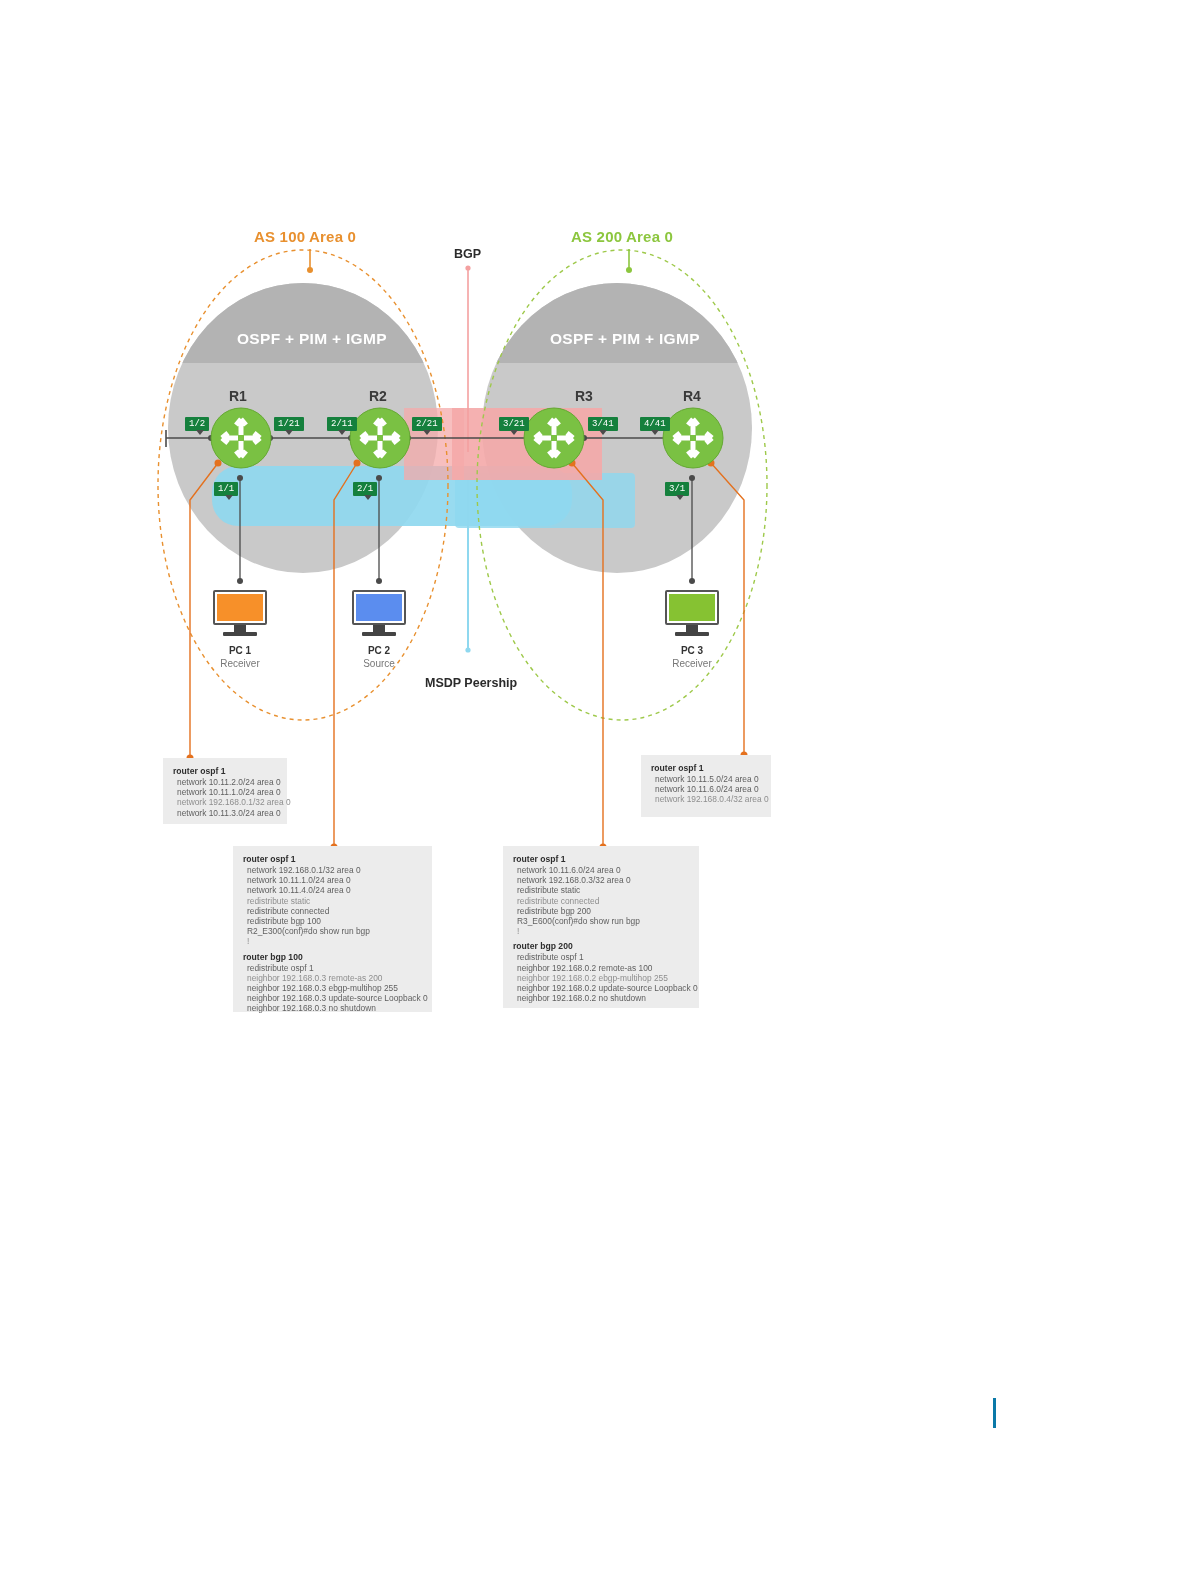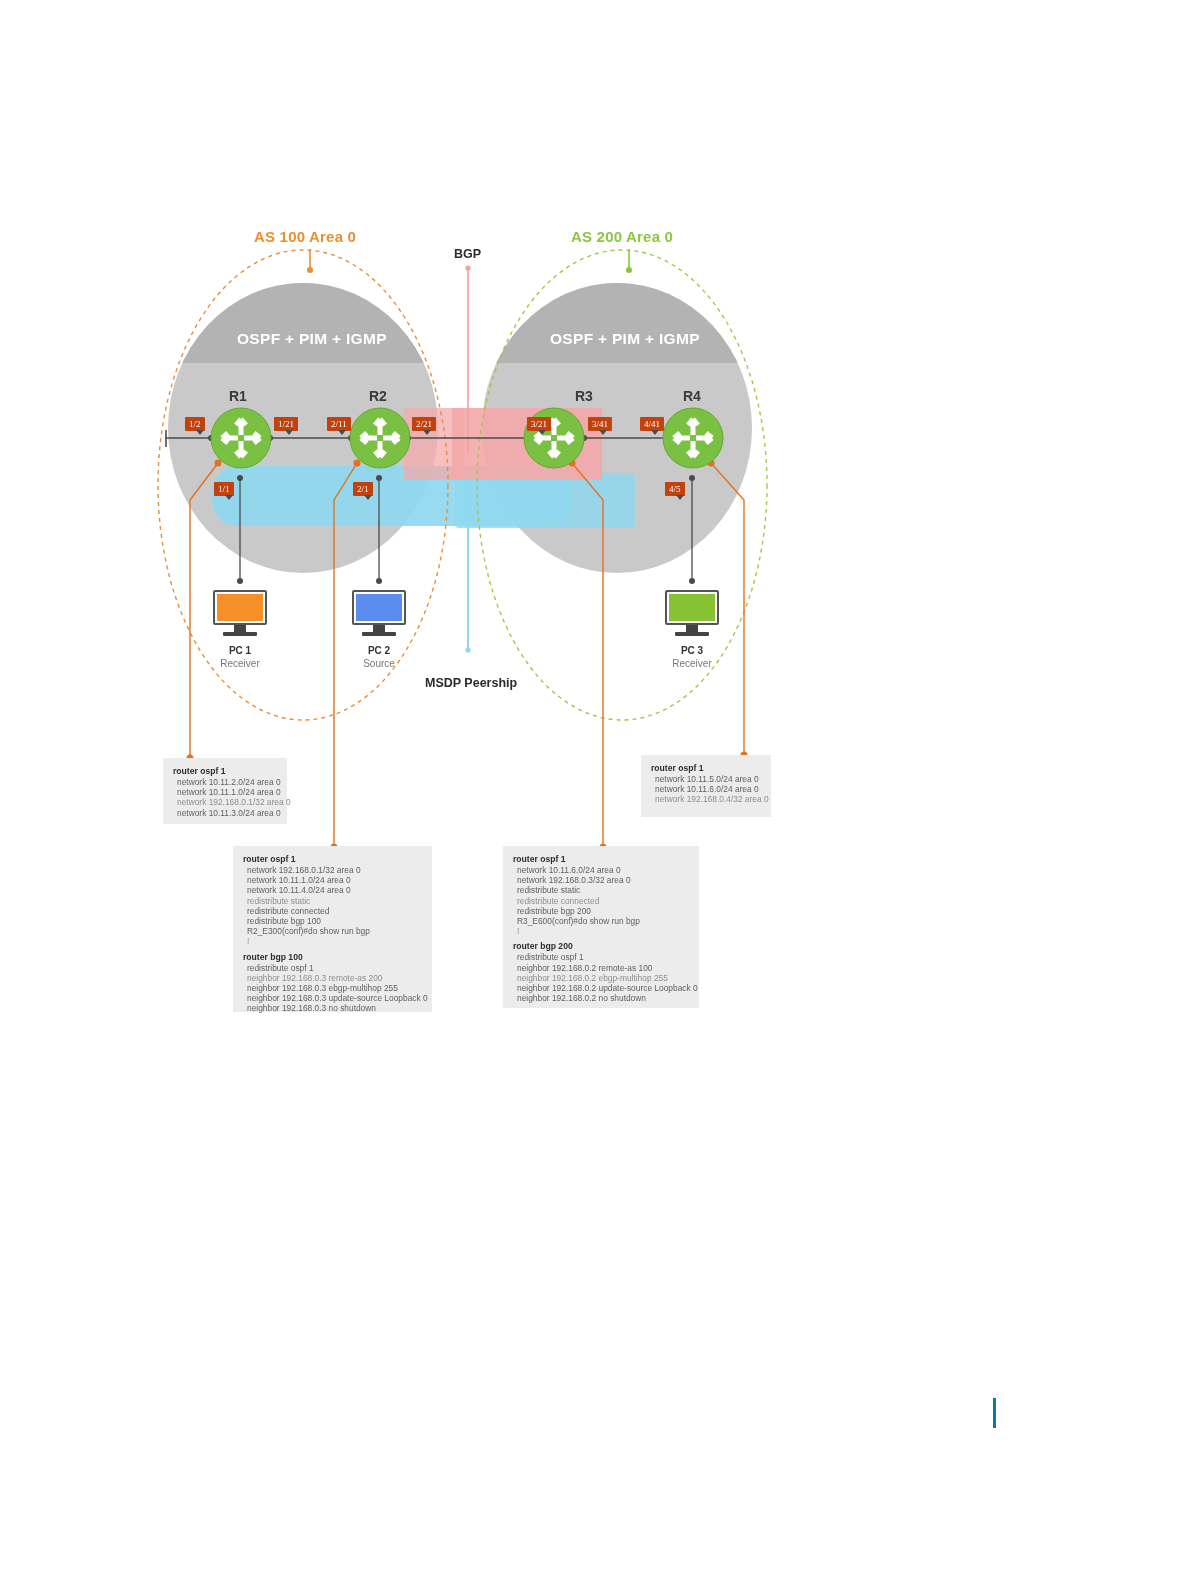--- a/index.html
+++ b/index.html
@@ -9,22 +9,22 @@
 
   .as-title{position:absolute;font-weight:bold;font-size:15px;letter-spacing:.2px;white-space:nowrap;}
   .as-title.left{color:#e8902f;}
   .as-title.right{color:#8cc63e;}
   .bgp-title{position:absolute;font-size:12.5px;font-weight:bold;color:#2b2b2b;white-space:nowrap;}
   .msdp-title{position:absolute;font-size:12.5px;font-weight:bold;color:#2b2b2b;white-space:nowrap;}
 
   .ospf-label{position:absolute;color:#ffffff;font-size:15.5px;font-weight:bold;white-space:nowrap;letter-spacing:.3px;}
   .router-name{position:absolute;color:#3a3a3a;font-size:14px;font-weight:bold;white-space:nowrap;}
 
-  .port{position:absolute;background:#c2410c;color:#ffffff;font-size:9px;line-height:12px;
-        padding:1px 4px 1px 4px;border-radius:1px;white-space:nowrap;font-family:Liberation Serif, serif;}
+  .port{position:absolute;background:#15803d;color:#ffffff;font-size:9px;line-height:12px;
+        padding:1px 4px 1px 4px;border-radius:1px;white-space:nowrap;font-family:Liberation Mono, monospace;}
   .port .tail{position:absolute;left:11px;bottom:-4px;width:0;height:0;
         border-left:4px solid transparent;border-right:4px solid transparent;border-top:5px solid #4b4b4b;}
 
   .pc{position:absolute;}
   .pc .screen{width:54px;height:35px;border:2px solid #555;border-radius:2px;box-sizing:border-box;background:#fff;}
   .pc .inner{width:100%;height:100%;border:2px solid #fff;box-sizing:border-box;}
   .pc .neck{width:12px;height:7px;background:#444;margin:0 auto;}
   .pc .base{width:34px;height:4px;background:#444;margin:0 auto;border-radius:1px;}
   .pc-name{position:absolute;font-size:10px;font-weight:bold;color:#333;text-align:center;white-space:nowrap;}
   .pc-role{position:absolute;font-size:10px;color:#777;text-align:center;white-space:nowrap;}
@@ -170,33 +170,33 @@
   <div class="router-name" style="left:683px;top:388px;">R4</div>
 
   <div class="port" style="left:185px;top:417px;">
     <span>1/2</span><i class="tail"></i></div>
   <div class="port" style="left:274px;top:417px;">
     <span>1/21</span><i class="tail"></i></div>
   <div class="port" style="left:327px;top:417px;">
     <span>2/11</span><i class="tail"></i></div>
   <div class="port" style="left:412px;top:417px;">
     <span>2/21</span><i class="tail"></i></div>
-  <div class="port" style="left:499px;top:417px;margin-left:28px;">
+  <div class="port" style="left:499px;top:417px;">
     <span>3/21</span><i class="tail"></i></div>
   <div class="port" style="left:588px;top:417px;">
     <span>3/41</span><i class="tail"></i></div>
   <div class="port" style="left:640px;top:417px;">
     <span>4/41</span><i class="tail"></i></div>
 
   <div class="port" style="left:214px;top:482px;">
     <span>1/1</span><i class="tail"></i></div>
   <div class="port" style="left:353px;top:482px;">
     <span>2/1</span><i class="tail"></i></div>
   <div class="port" style="left:665px;top:482px;">
-    <span>4/5</span><i class="tail"></i></div>
+    <span>3/1</span><i class="tail"></i></div>
 
   <div class="pc" style="left:213px;top:590px;">
     <div class="screen" style="background:#f79029;">
         <div class="inner"></div>
       </div>
     <div class="neck"></div>
       <div class="base"></div>
   </div>
   <div class="pc-name" style="left:213px;top:645px;width:54px;">PC 1</div>
   <div class="pc-role" style="left:203px;top:658px;width:74px;">Receiver</div>

